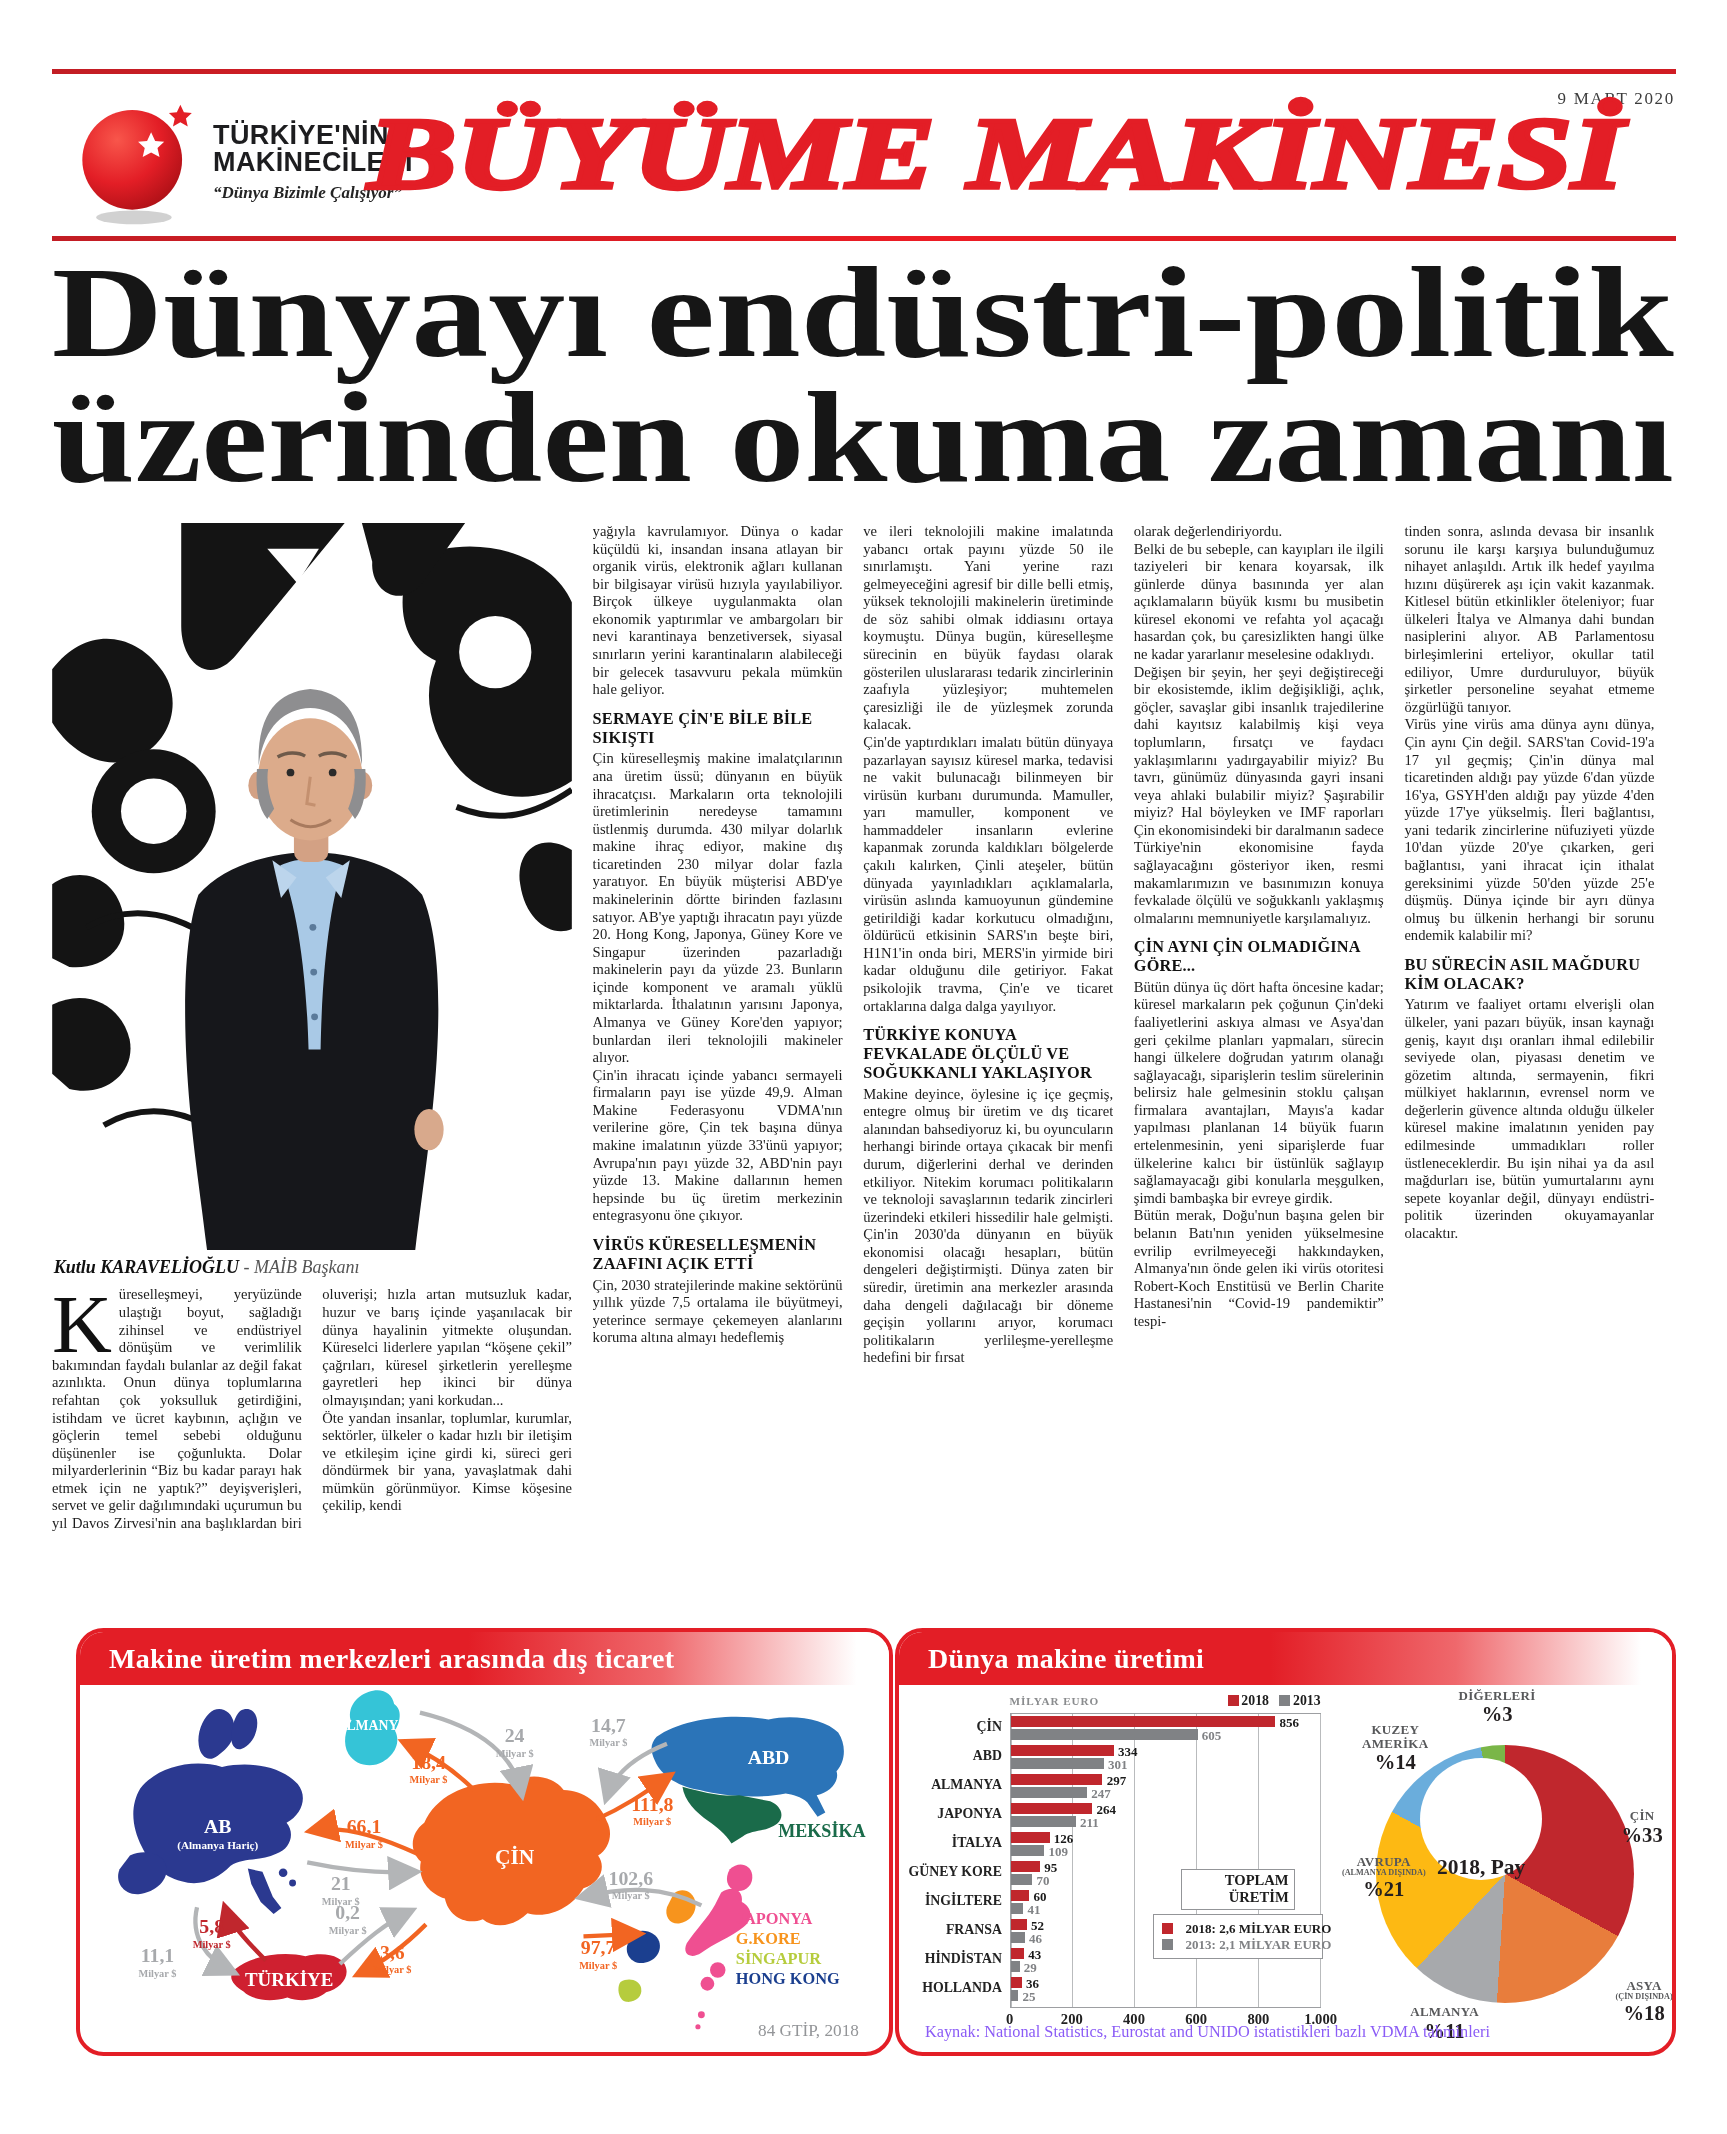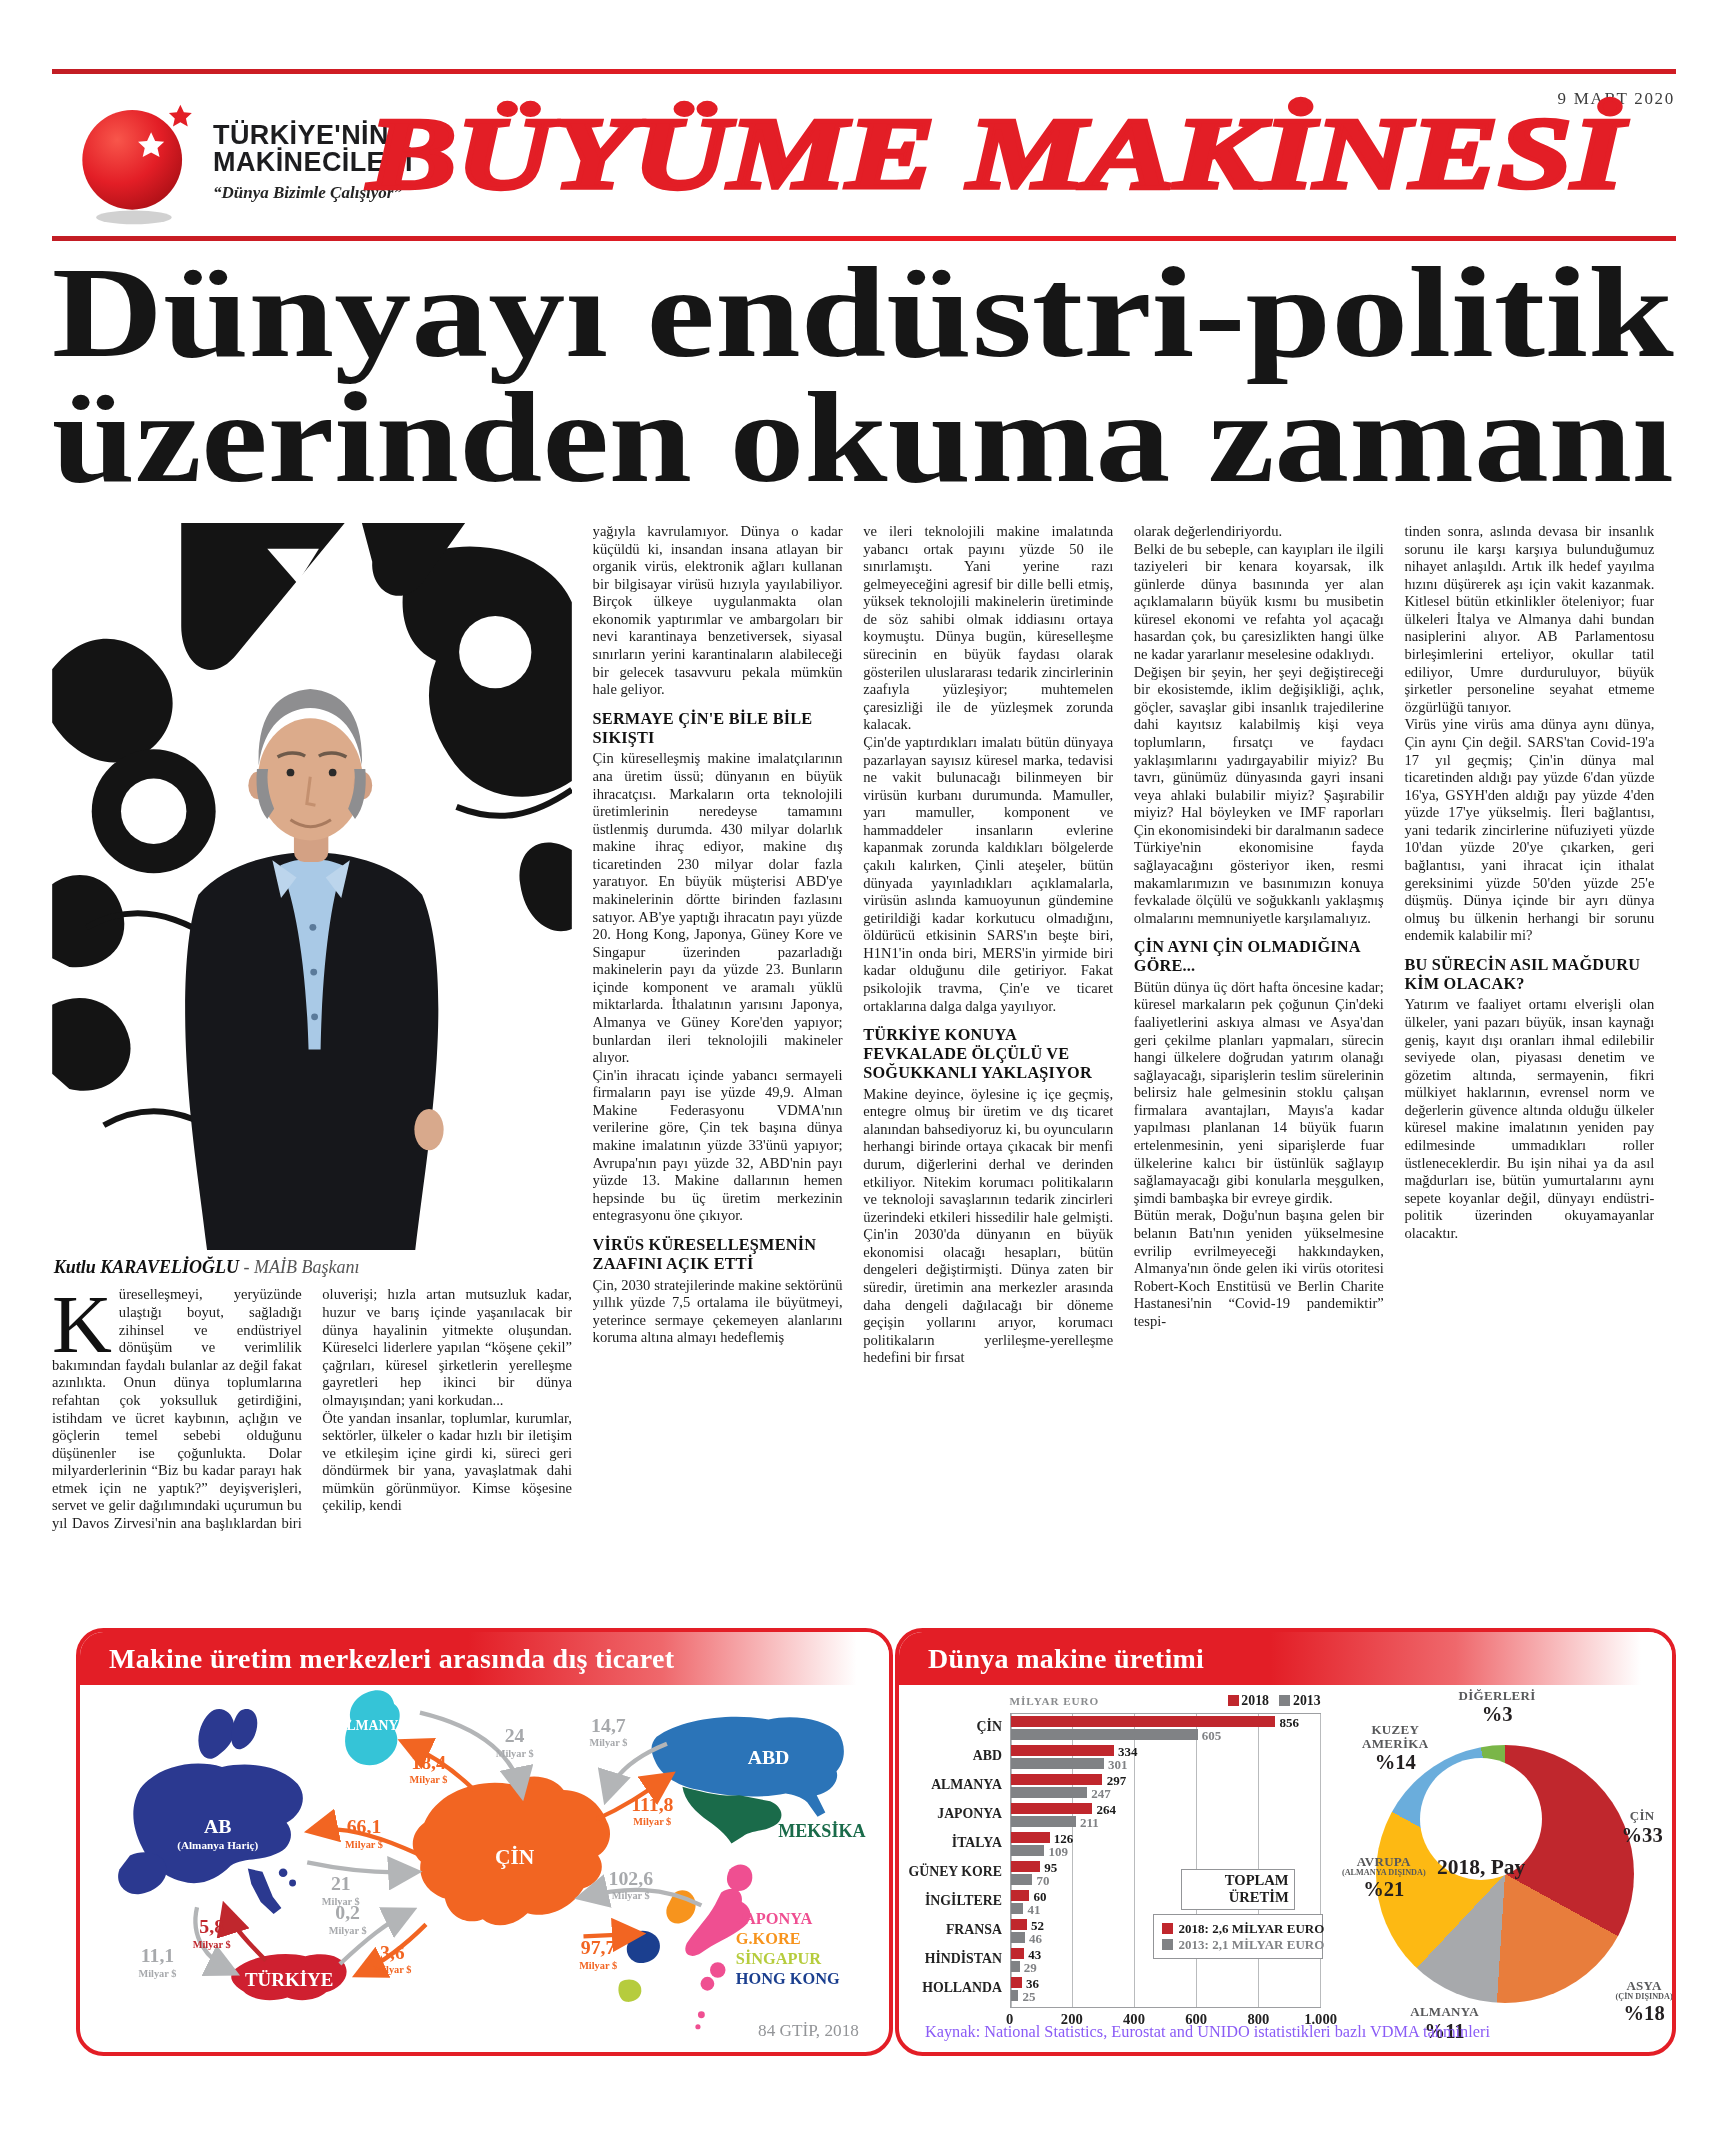--- a/index.html
+++ b/index.html
@@ -57,21 +57,21 @@
   .bc-row{position:relative;height:29px;padding-top:2.6px;box-sizing:border-box;}
   .barline{display:flex;height:13px;}
   .bar{height:11.2px;}
   .bval{margin-left:4.3px;font-weight:bold;font-size:13px;color:#1a1a1a;line-height:1;}
   #bc-ticks{position:relative;height:20.6px;}
   #bc-ticks span{position:absolute;transform:translateX(-50%);font-weight:bold;font-size:14.6px;color:#222;top:3.4px;}
   .totbox{position:absolute;left:46%;top:53%;width:55%;z-index:3;font-family:"Liberation Serif",serif;}
   .tot-title{border:1.7px solid #939598;background:#fff;font-weight:bold;font-size:14.6px;
              text-align:right;padding:2.6px 5.2px;width:60%;margin:0 auto;}
   .tot-rows{border:1.7px solid #939598;background:#fff;margin-top:4.3px;padding:5.2px 8.6px;}
-  .tot-row{display:flex;align-items:center;gap:6px;font-weight:bold;font-size:13px;white-space:nowrap;}
+  .tot-row{display:flex;align-items:center;gap:13px;font-weight:bold;font-size:13px;white-space:nowrap;}
   .tot-row .sq{width:10.3px;height:10.3px;flex:0 0 10.3px;}
   .tot-row.t13{color:#808285;}
   .rb-source{position:absolute;left:26px;bottom:10.3px;font-size:16.3px;color:#8b5cf6;}
 
   
   .donut-pane{position:relative;width:318px;height:361px;margin-left:12px;}
   #donut{position:absolute;left:24px;top:55px;width:258px;height:258px;border-radius:50%;}
   .hole{position:absolute;left:68px;top:68px;width:122px;height:122px;border-radius:50%;background:#fff;
         display:flex;align-items:flex-end;justify-content:center;}
   .hole span{font-weight:bold;font-size:21.5px;color:#231f20;}

